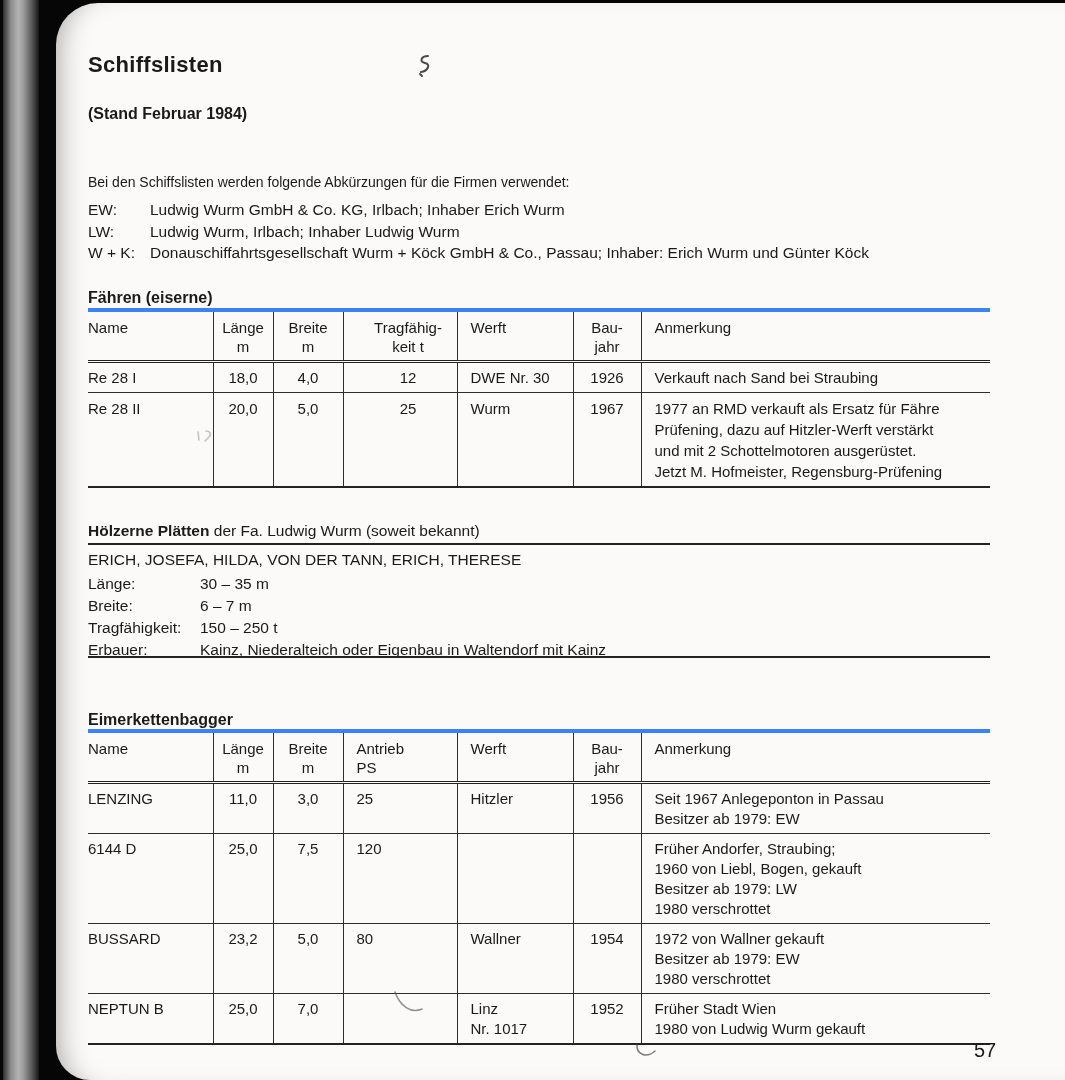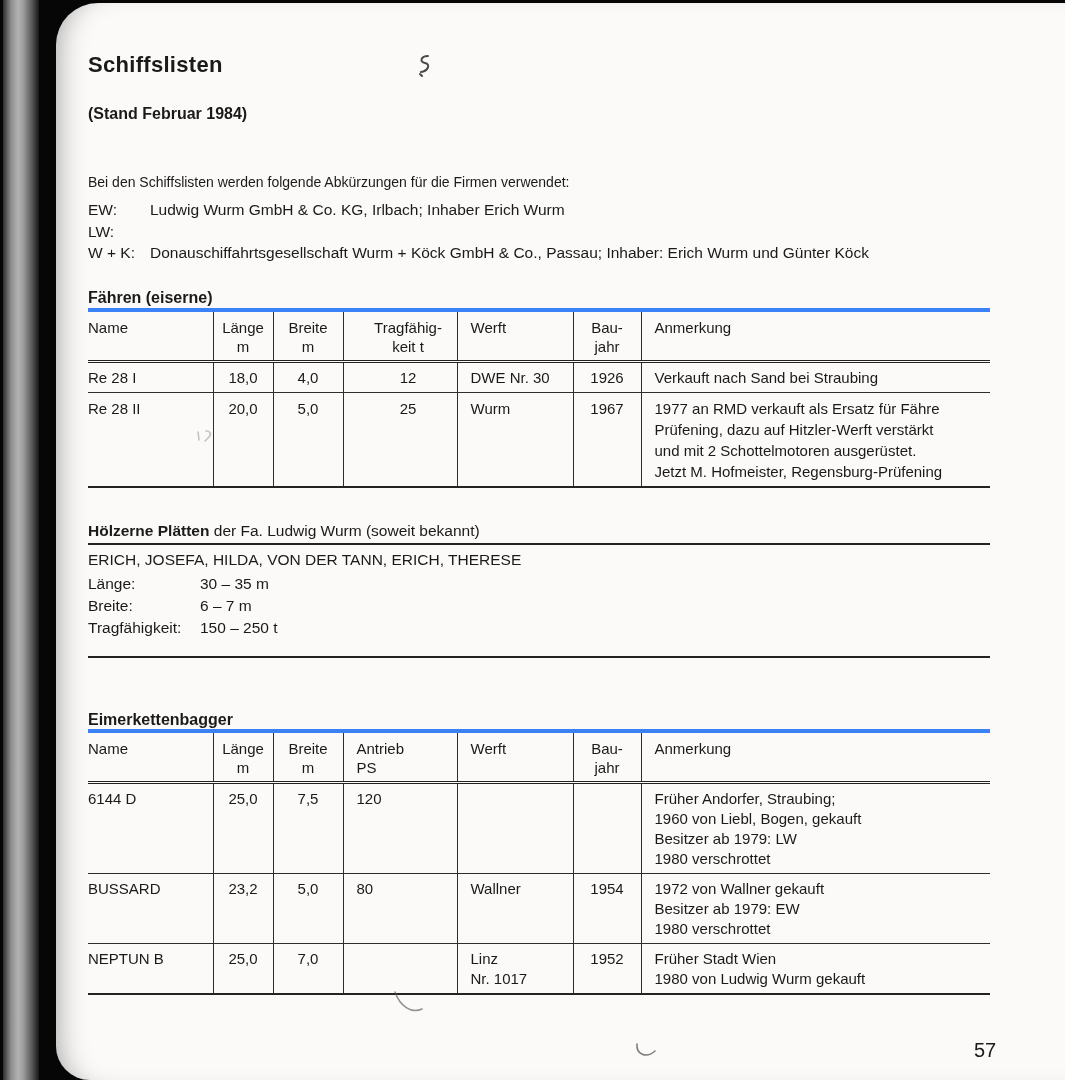--- a/index.html
+++ b/index.html
@@ -95,20 +95,21 @@
 
   <div class="intro">Bei den Schiffslisten werden folgende Abkürzungen für die Firmen verwendet:</div>
 
   <div class="abbrevs">
     <div class="abbrev-row">
       <span class="abbr">EW:</span>
       <span class="def">Ludwig Wurm GmbH &amp; Co. KG, Irlbach; Inhaber Erich Wurm</span>
     </div>
     <div class="abbrev-row">
       <span class="abbr">LW:</span>
+      <span class="def">Ludwig Wurm, Irlbach; Inhaber Ludwig Wurm</span>
     </div>
     <div class="abbrev-row">
       <span class="abbr">W + K:</span>
       <span class="def">Donauschiffahrtsgesellschaft Wurm + Köck GmbH &amp; Co., Passau; Inhaber: Erich Wurm und Günter Köck</span>
     </div>
   </div>
 
   <div class="section-heading h-faehren">Fähren (eiserne)</div>
 
   <table class="t1">
@@ -178,20 +179,24 @@
       <span class="value">30 – 35 m</span>
     </div>
     <div class="spec-row">
       <span class="label">Breite:</span>
       <span class="value">6 – 7 m</span>
     </div>
     <div class="spec-row">
       <span class="label">Tragfähigkeit:</span>
       <span class="value">150 – 250 t</span>
     </div>
+    <div class="spec-row">
+      <span class="label">Erbauer:</span>
+      <span class="value">Kainz, Niederalteich oder Eigenbau in Waltendorf mit Kainz</span>
+    </div>
   </div>
   <div class="rule rule2"></div>
 
   <div class="section-heading h-eimer">Eimerkettenbagger</div>
 
   <table class="t2">
     <colgroup>
         <col class="c0">
         <col class="c1">
         <col class="c2">
@@ -209,20 +214,30 @@
 m</th>
         <th>Antrieb
 PS</th>
         <th>Werft</th>
         <th>Bau-
 jahr</th>
         <th>Anmerkung</th>
       </tr>
     </thead>
     <tbody>
+      <tr class="rowA">
+        <td>LENZING</td>
+        <td>11,0</td>
+        <td>3,0</td>
+        <td>25</td>
+        <td>Hitzler</td>
+        <td>1956</td>
+        <td>Seit 1967 Anlegeponton in Passau
+Besitzer ab 1979: EW</td>
+      </tr>
       <tr class="rowB">
         <td>6144 D</td>
         <td>25,0</td>
         <td>7,5</td>
         <td>120</td>
         <td></td>
         <td></td>
         <td>Früher Andorfer, Straubing;
 1960 von Liebl, Bogen, gekauft
 Besitzer ab 1979: LW

